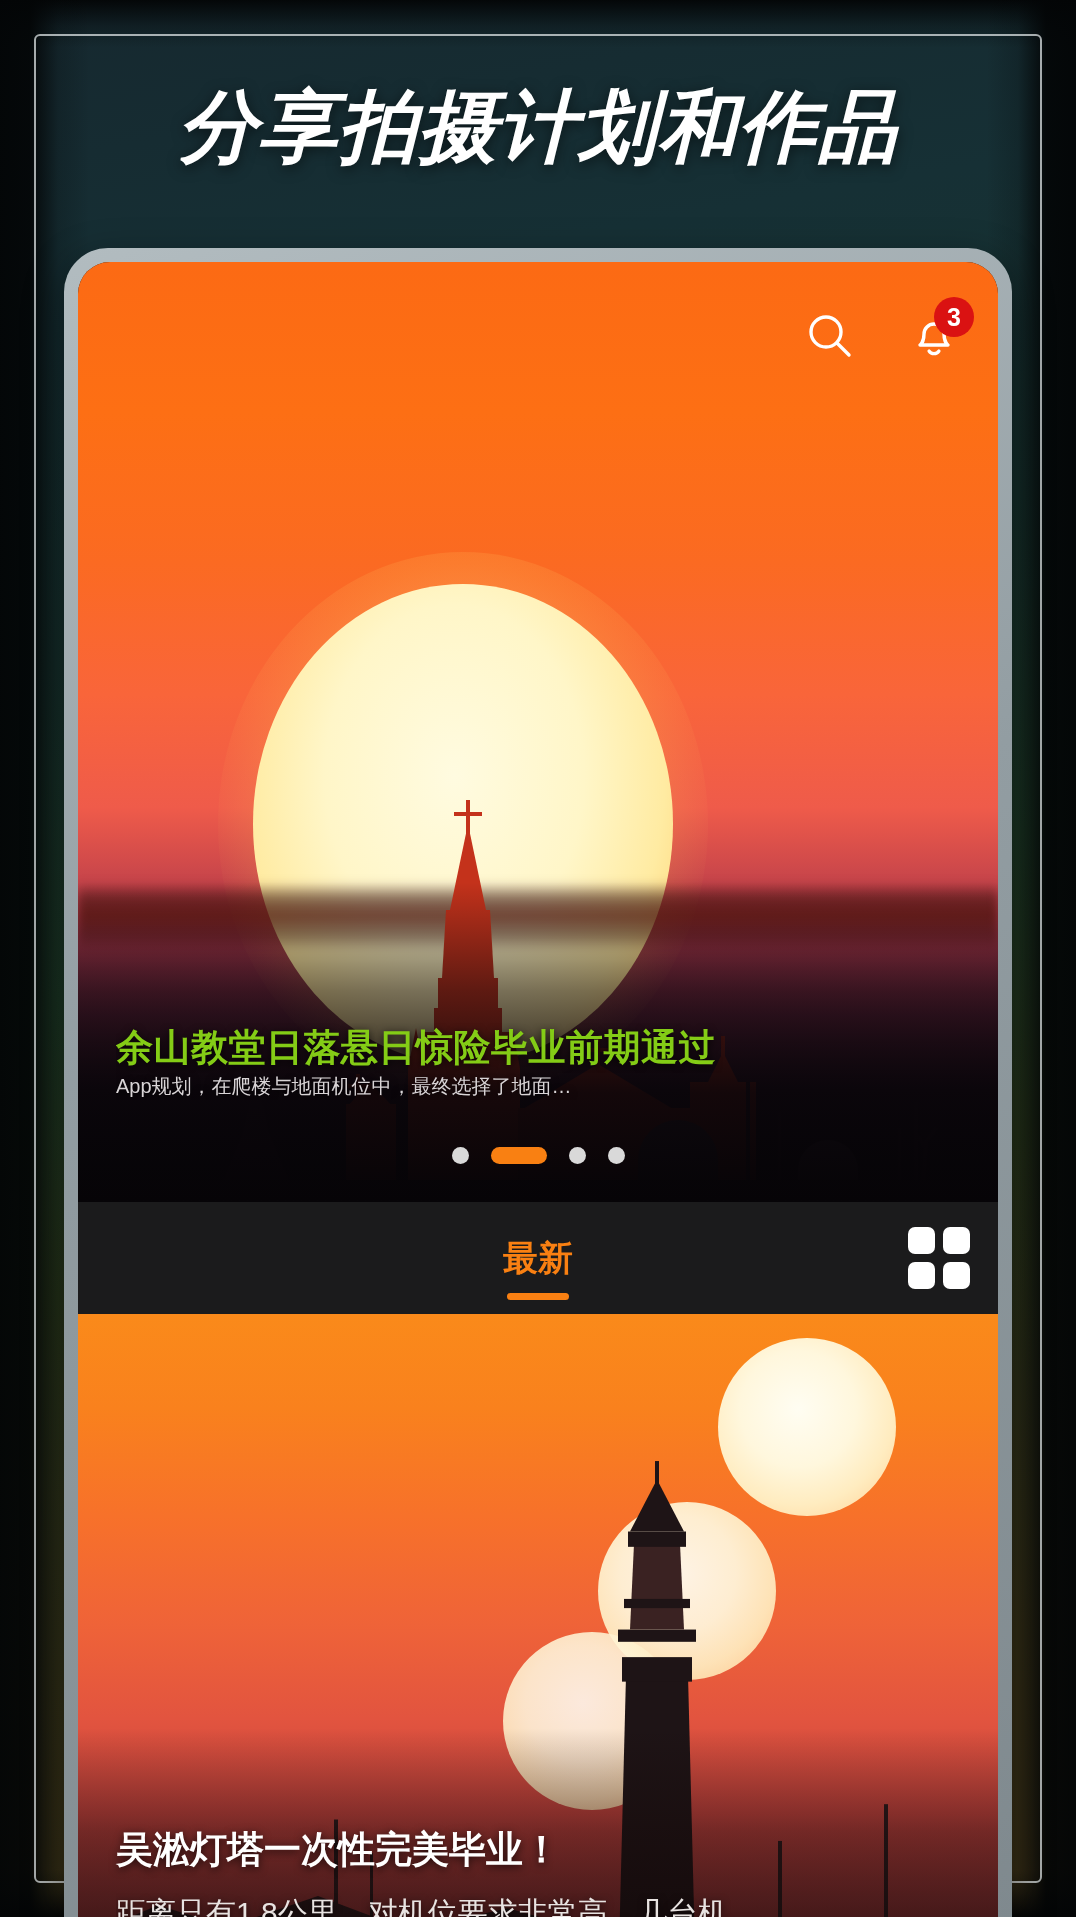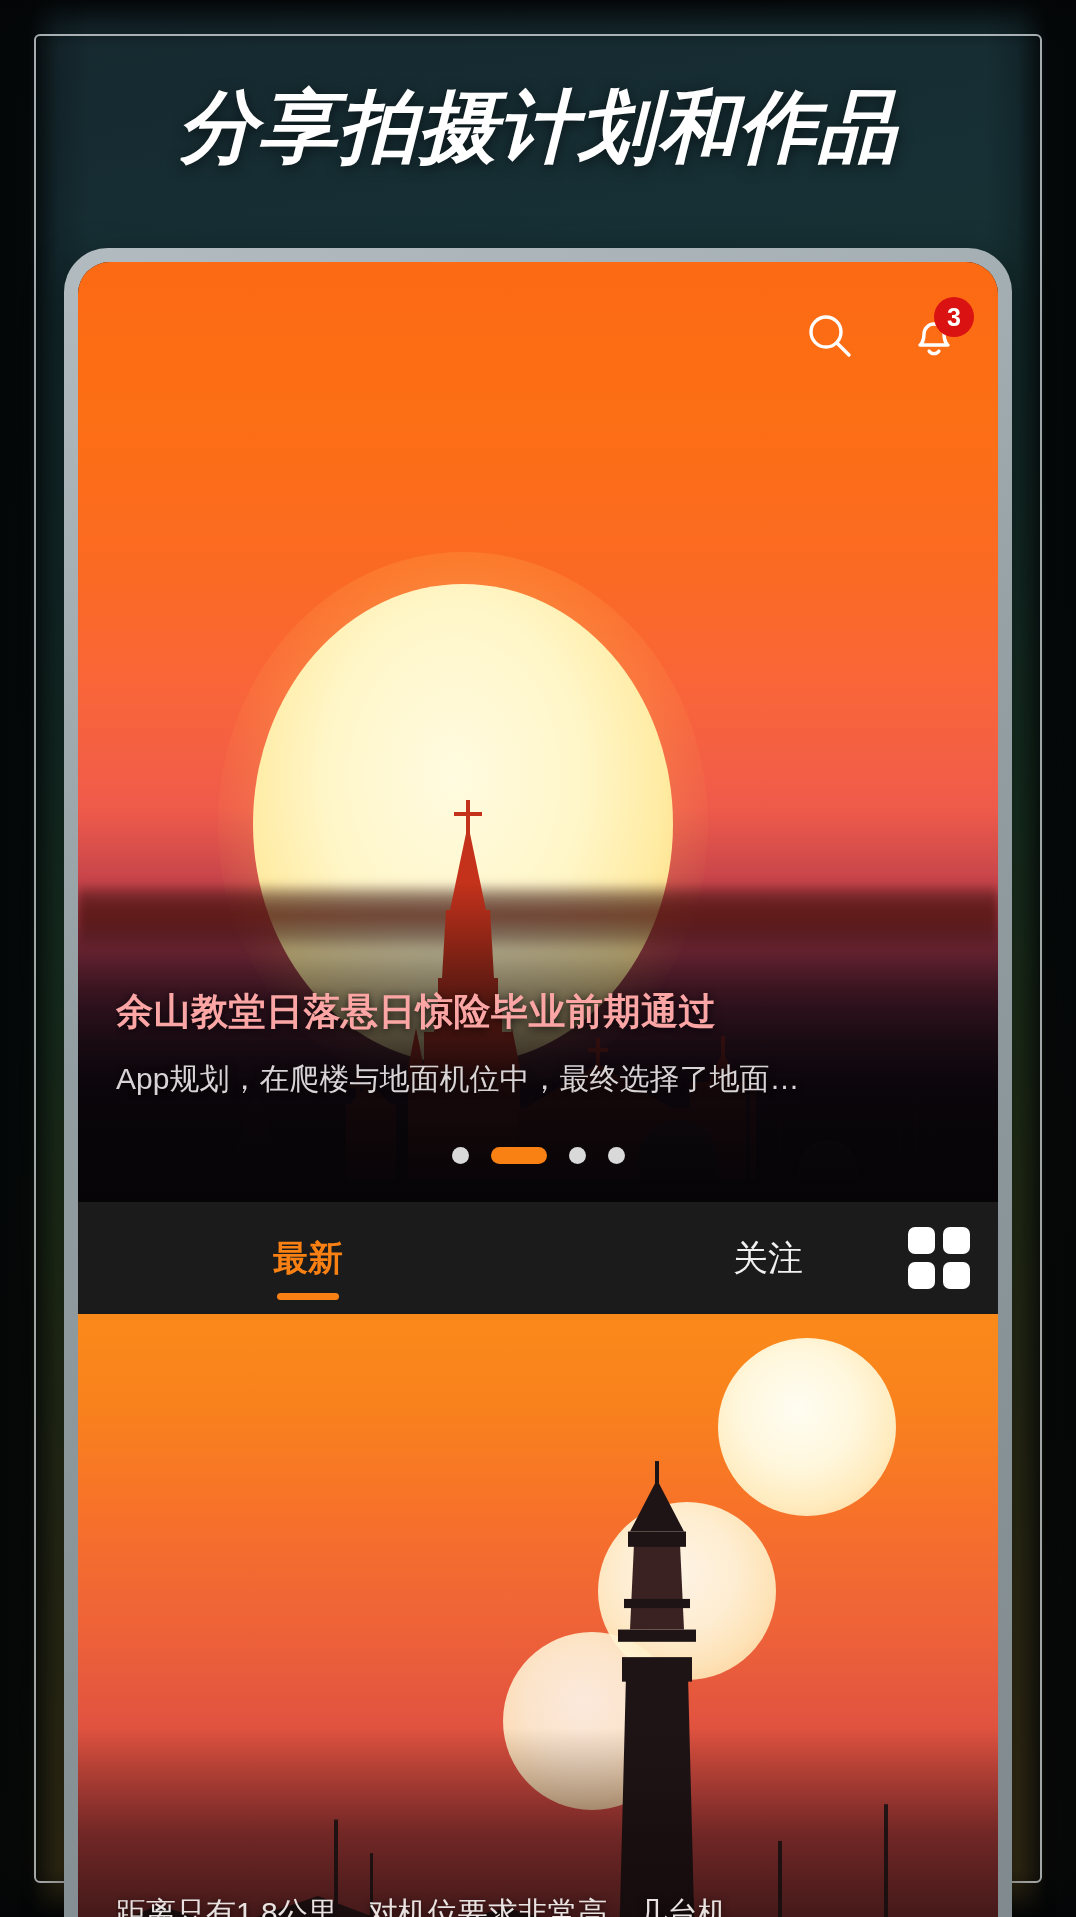--- a/index.html
+++ b/index.html
@@ -213,32 +213,31 @@
     line-height: 1;
   }
 
   
   #hero-text {
     position: absolute;
     left: 38px; right: 38px; bottom: 102px;
     z-index: 4;
   }
   #hero-title {
-    color: #fca5a5;
+    color: #84cc16;
     font-size: 37px;
     font-weight: 700;
     letter-spacing: 0.5px;
     white-space: nowrap;
     overflow: hidden;
     text-shadow: 0 2px 8px rgba(0,0,0,0.8);
   }
   #hero-desc {
-    margin-top: 22px;
     color: #d8d4d6;
-    font-size: 30px;
+    font-size: 20px;
     font-weight: 400;
     white-space: nowrap;
     overflow: hidden;
     text-overflow: ellipsis;
     text-shadow: 0 2px 8px rgba(0,0,0,0.8);
   }
 
   
   #hero-dots {
     position: absolute;
@@ -262,20 +261,21 @@
 
   
   #tab-bar {
     position: relative;
     width: 100%;
     height: 112px;
     background: #1b1b1c;
     display: flex;
     align-items: center;
     overflow: hidden;
+    flex-direction: column;
   }
   .tab-item {
     flex: 1 1 0;
     text-align: center;
     position: relative;
     color: #f0f0f0;
     font-size: 35px;
     font-weight: 500;
     cursor: pointer;
     line-height: 112px;
@@ -510,18 +510,19 @@
           <rect x="700" y="344" width="4" height="96"></rect>
           <rect x="806" y="320" width="4" height="120"></rect>
           <rect x="0" y="408" width="920" height="32"></rect>
           <path d="M0 408 L80 386 L150 400 L240 380 L330 402 L430 388 L520 404 L920 394 L920 440 L0 440 Z"></path>
         </g>
       </svg>
 
       <div id="feed-scrim"></div>
 
       <div id="feed-text">
+        <div id="feed-title">吴淞灯塔一次性完美毕业！</div>
         <div id="feed-desc">距离只有1.8公里，对机位要求非常高，几台机…</div>
       </div>
     </div>
 
   </div>
 </div>
 
 </body></html>

